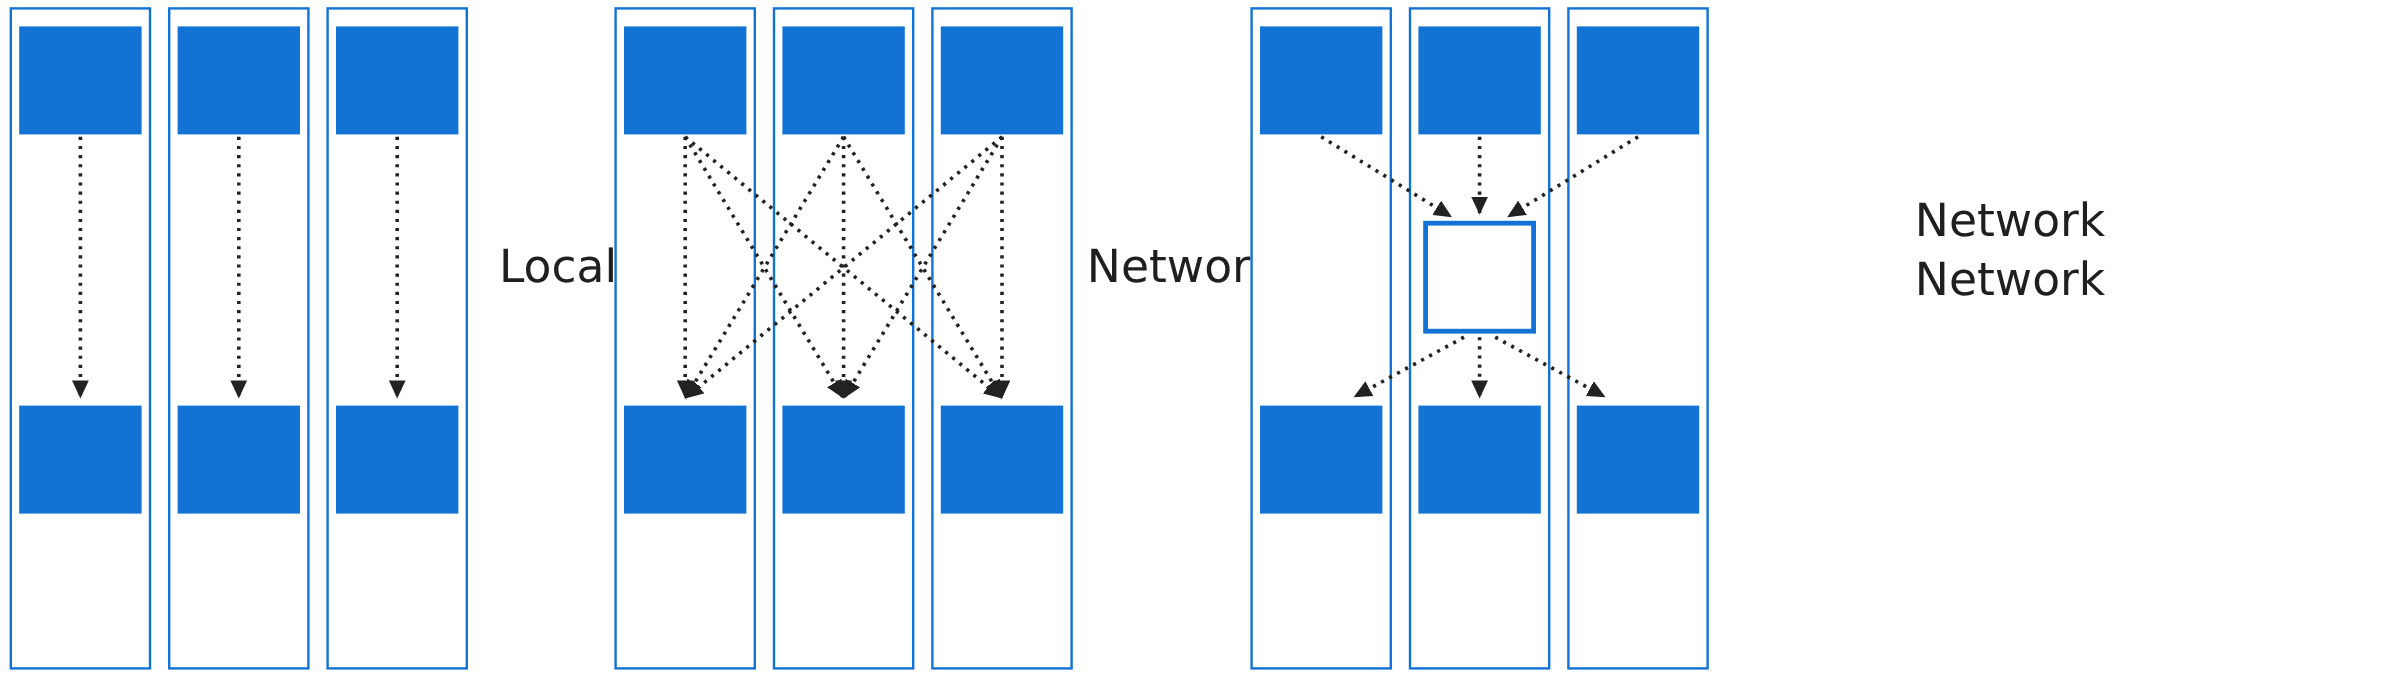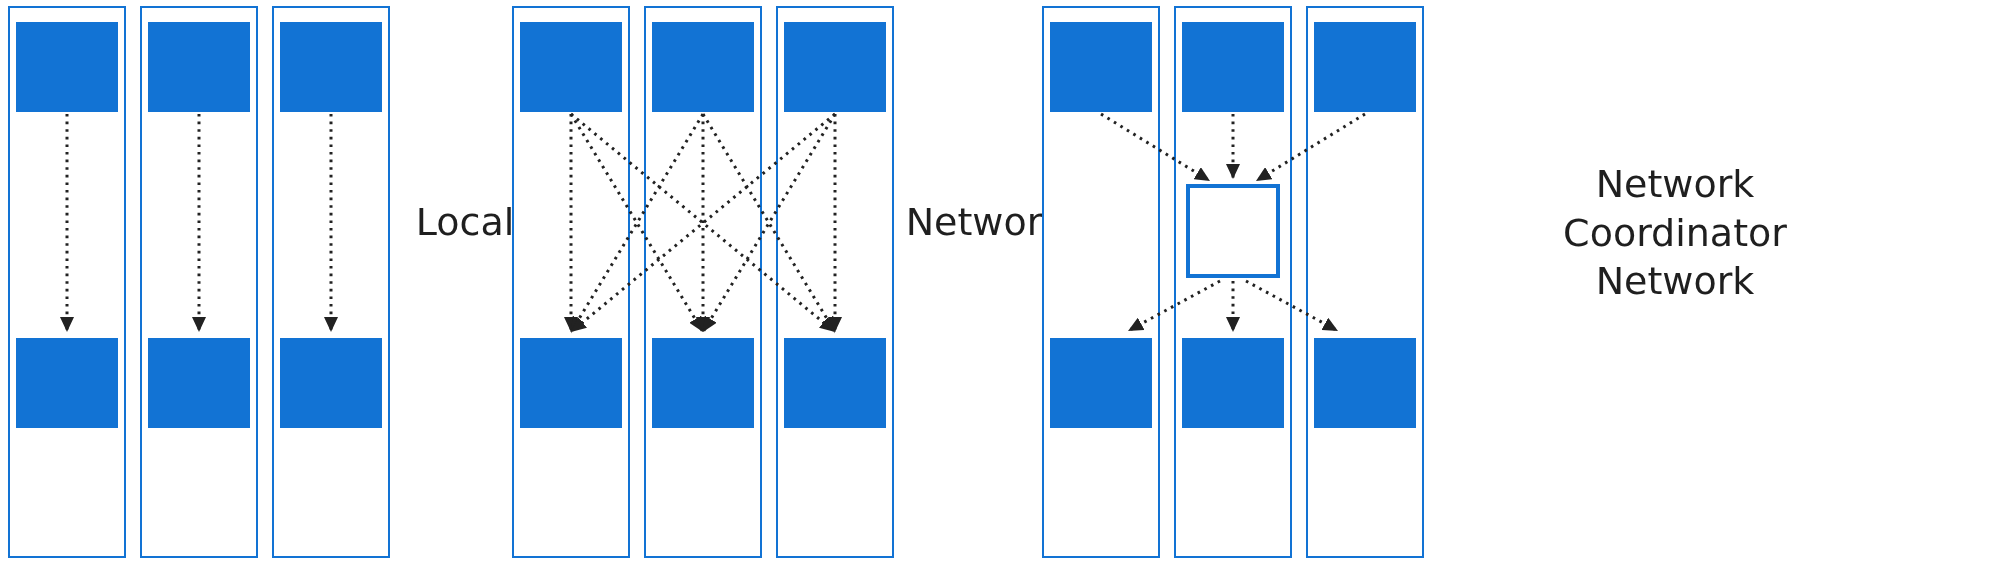--- a/index.html
+++ b/index.html
@@ -120,17 +120,16 @@
         <line x1="191" y1="108" x2="191" y2="173" stroke="#222222" stroke-width="3" stroke-dasharray="2.6 5" marker-end="url(#ahH)"></line>
         <line x1="323" y1="108" x2="214" y2="175" stroke="#222222" stroke-width="3" stroke-dasharray="2.6 5" marker-end="url(#ahH)"></line>
         <line x1="178" y1="275" x2="86" y2="325" stroke="#222222" stroke-width="3" stroke-dasharray="2.6 5" marker-end="url(#ahH)"></line>
         <line x1="191" y1="275" x2="191" y2="326" stroke="#222222" stroke-width="3" stroke-dasharray="2.6 5" marker-end="url(#ahH)"></line>
         <line x1="204" y1="275" x2="296" y2="325" stroke="#222222" stroke-width="3" stroke-dasharray="2.6 5" marker-end="url(#ahH)"></line>
       </svg>
     <div class="hub"></div>
   </section>
   <div class="glabel" id="label-hub">
     <span class="lline">Network</span>
-    <span class="lline">Coordinator</span>
     <span class="lline">Network</span>
   </div>
 
 </div>
 
 </body></html>

